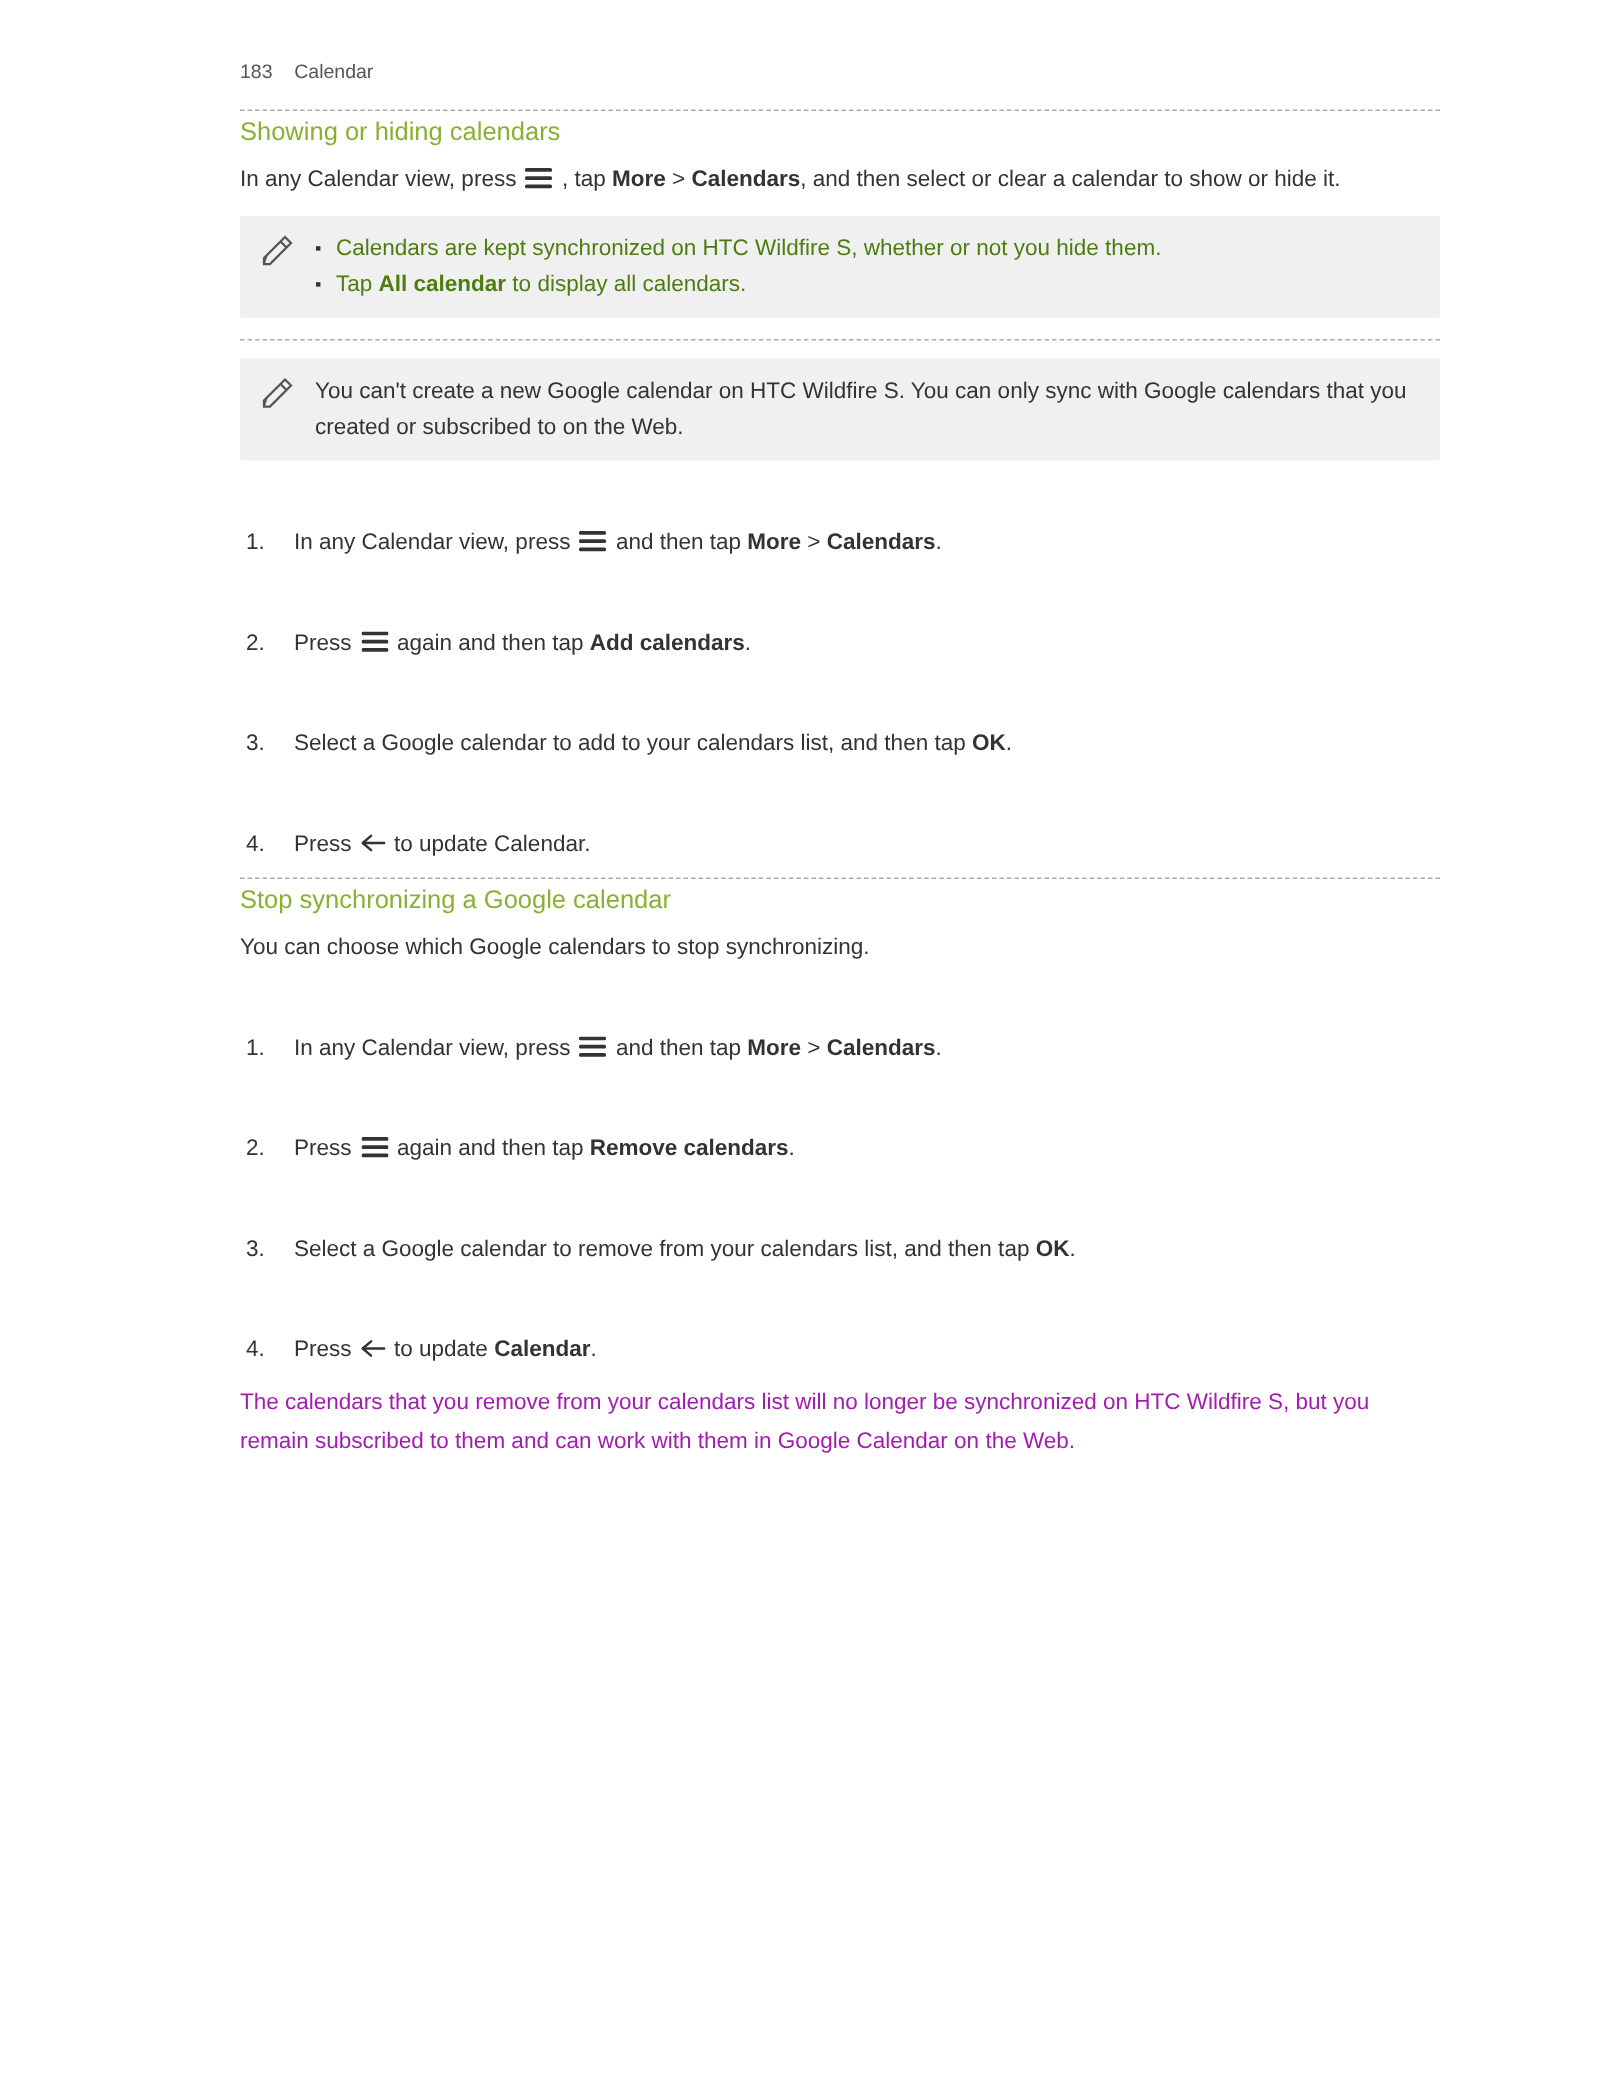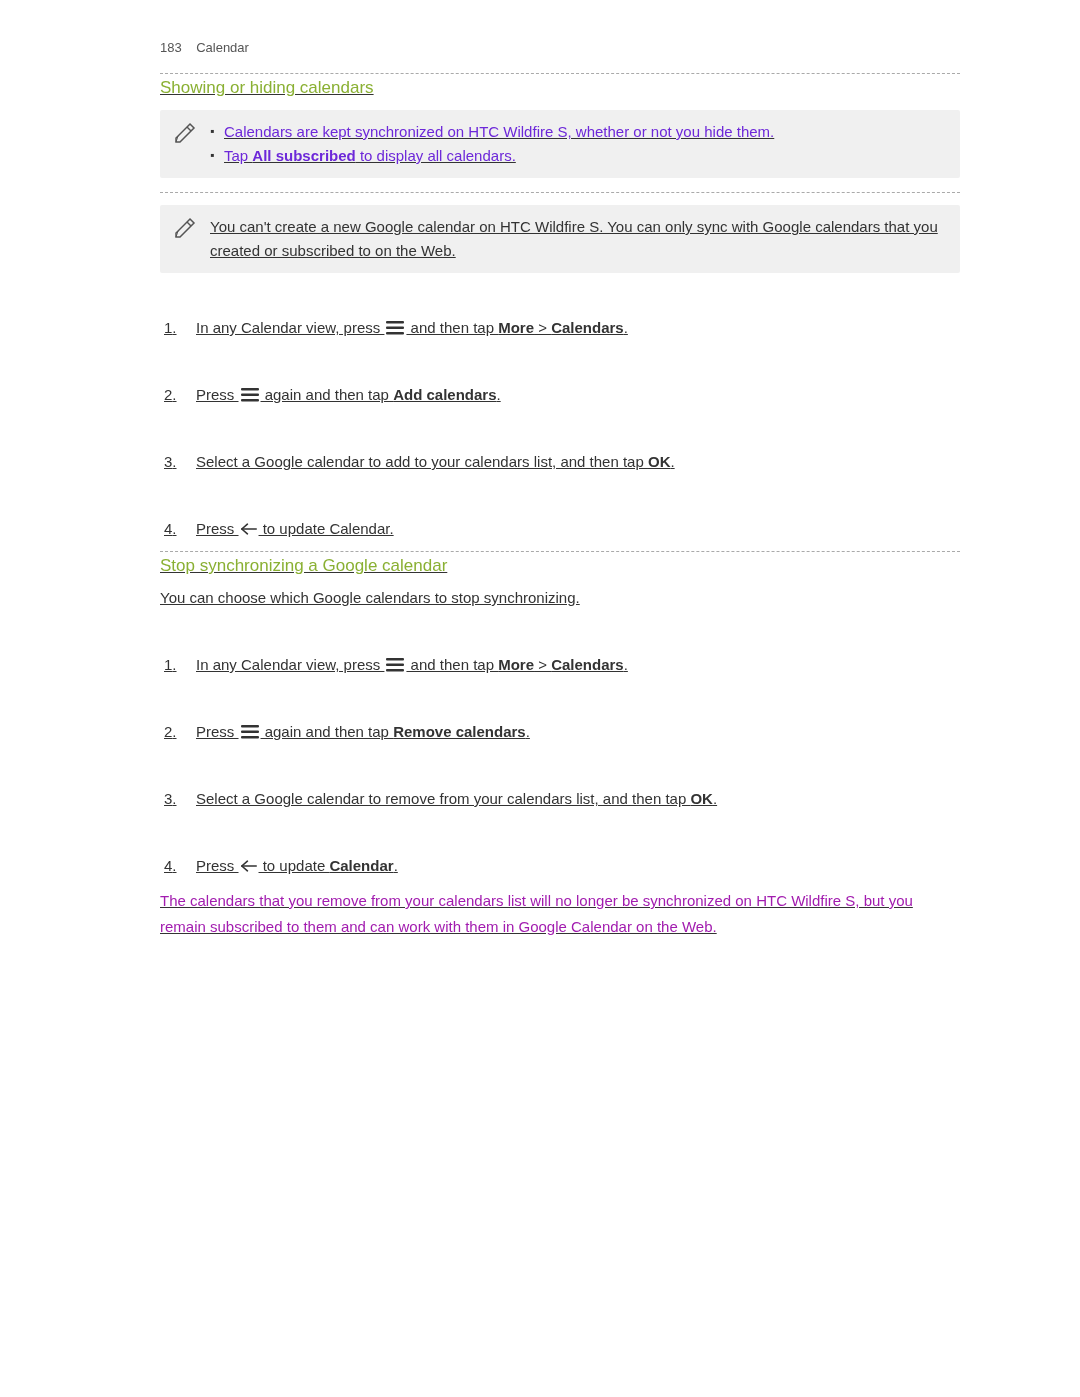--- a/index.html
+++ b/index.html
@@ -23,21 +23,20 @@
     }
 
     .page-header {
       font-size: 13px;
       color: #555;
       margin-bottom: 18px;
     }
 
     .section {
       margin-bottom: 8px;
-      text-decoration: underline;
     }
 
     .section-divider {
       border: none;
       border-top: 1px dashed #aaaaaa;
       margin: 0 0 4px 0;
     }
 
     .section-title {
       font-size: 17px;
@@ -73,21 +72,21 @@
     .note-box ul {
       list-style: none;
       padding: 0;
     }
 
     .note-box ul li {
       padding-left: 14px;
       position: relative;
       line-height: 1.6;
       font-size: 15px;
-      color: #6d28d9;
+      color: #4d7c0f;
     }
 
     .note-box ul li::before {
       content: '▪';
       position: absolute;
       left: 0;
       color: #333;
       font-size: 12px;
       top: 2px;
     }
@@ -166,30 +165,39 @@
 
   <div class="page-header">
     <span>183</span>&nbsp;&nbsp;&nbsp;
     <span>Calendar</span>
   </div>
 
   <div class="section">
     <hr class="section-divider">
     <h2 class="section-title">Showing or hiding calendars</h2>
 
+    <p class="section-body">
+      In any Calendar view, press
+      <svg class="menu-icon" viewBox="0 0 18 14" fill="none" xmlns="http://www.w3.org/2000/svg">
+        <rect y="0" width="18" height="2.5" rx="1" fill="#333"></rect>
+        <rect y="5.5" width="18" height="2.5" rx="1" fill="#333"></rect>
+        <rect y="11" width="18" height="2.5" rx="1" fill="#333"></rect>
+      </svg>
+      , tap <span class="bold">More</span> &gt; <span class="bold">Calendars</span>, and then select or clear a calendar to show or hide it.
+    </p>
 
     <div class="note-box">
       <svg class="note-icon" viewBox="0 0 28 28" fill="none" xmlns="http://www.w3.org/2000/svg">
         <path d="M20 4 L24 8 L10 22 L6 22 L6 18 Z" stroke="#555" stroke-width="1.5" fill="none"></path>
         <path d="M17 7 L21 11" stroke="#555" stroke-width="1.5"></path>
         <path d="M6 22 L8 16" stroke="#555" stroke-width="1"></path>
       </svg>
       <ul>
         <li>Calendars are kept synchronized on HTC Wildfire S, whether or not you hide them.</li>
-        <li>Tap <span class="bold">All subscribed</span> to display all calendars.</li>
+        <li>Tap <span class="bold">All calendar</span> to display all calendars.</li>
       </ul>
     </div>
   </div>
 
   <div class="section">
     <hr class="section-divider">
 
 
     <div class="note-box">
       <svg class="note-icon" viewBox="0 0 28 28" fill="none" xmlns="http://www.w3.org/2000/svg">

